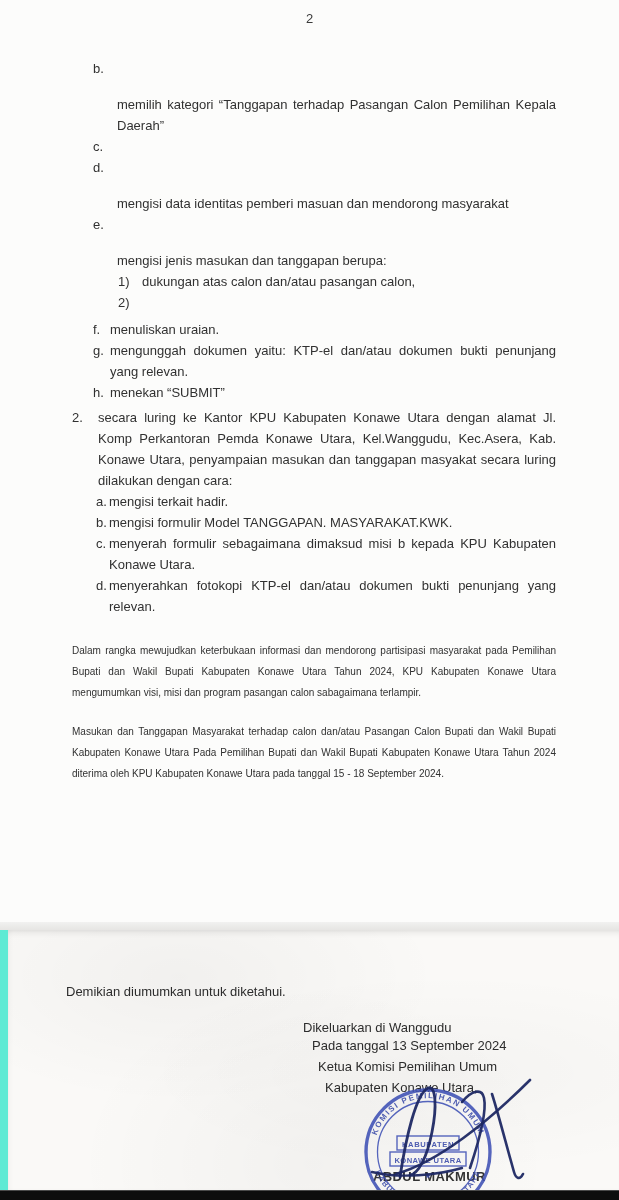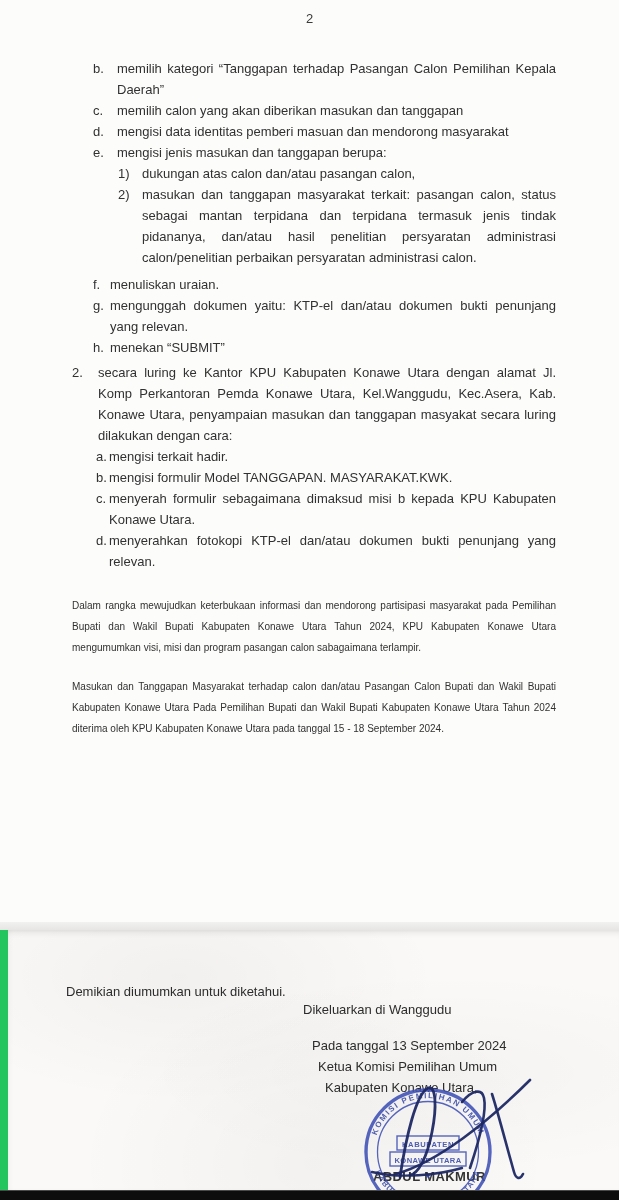--- a/index.html
+++ b/index.html
@@ -20,21 +20,21 @@
   
   #doc-top { position:absolute; left:0; top:0; width:619px; padding-top:8px; }
   .pgnum { text-align:center; font-size:13px; line-height:21px; color:#3a3a3a; }
 
   .row { display:flex; font-size:13px; line-height:21px; color:#313131; }
   .lbl { flex:none; }
   .txt { text-align:justify; text-align-last:left; }
 
   .lvl-letter  { margin-left:93px; }
   .lvl-letter  .lbl { width:24px; }
-  .lvl-letter  .txt { width:439px; }
+  .lvl-letter  .txt { width:439px;margin-top:36px; }
 
   .lvl-num     { margin-left:118px; }
   .lvl-num     .lbl { width:24px; }
   .lvl-num     .txt { width:414px; }
 
   .lvl-letter2 { margin-left:93px; }
   .lvl-letter2 .lbl { width:17px; }
   .lvl-letter2 .txt { width:446px; }
 
   .lvl-main    { margin-left:72px; }
@@ -52,40 +52,40 @@
     margin-left:72px; width:484px;
     font-size:10px; line-height:21px;
     text-align:justify; text-align-last:left; color:#313131;
   }
   .para.p1 { margin-top:23px; }
   .para.p2 { margin-top:18px; }
 
   
   #photo-section {
     position:absolute; left:0; top:922px; width:619px; height:278px;
-    background:#22c55e;
+    background:#5eead4;
     overflow:hidden;
     text-align:right;
   }
   #photo-band {
     position:absolute; left:0; top:0; width:619px; height:8px;
     background:linear-gradient(#f1f1f0,#e6e5e3);
   }
   #photo-page {
     position:absolute; left:8px; top:8px; width:611px; height:260px;
     background:
       radial-gradient(ellipse at 28% 18%, rgba(0,0,0,0.035), transparent 42%),
       radial-gradient(ellipse at 72% 55%, rgba(0,0,0,0.025), transparent 50%),
       radial-gradient(ellipse at 50% 90%, rgba(0,0,0,0.03), transparent 55%),
       #faf9f7;
     box-shadow: inset 0 7px 9px -7px rgba(0,0,0,0.16), inset 3px 0 6px -4px rgba(0,0,0,0.10);
   }
   .photo-text { position:absolute; font-size:13px; line-height:20px; color:#2c2c2c; white-space:nowrap; }
   #closing-statement { left:66px;  top:60px; }
-  #issued-place      { left:303px; top:78px; }
+  #issued-place      { left:303px; top:96px; }
   #issued-date       { left:312px; top:114px; }
   #signer-title-1    { left:318px; top:135px; }
   #signer-title-2    { left:325px; top:156px; }
   #signer-name {
     position:absolute; left:373px; top:247px;
     font-size:13px; font-weight:600; letter-spacing:0.4px; color:#333;
     z-index:1; white-space:nowrap;
   }
   #seal-layer { position:absolute; left:0; top:0; width:619px; height:268px; z-index:2; }
 
@@ -107,38 +107,36 @@
 
   <div id="doc-top">
     <div class="pgnum">2</div>
 
     <div class="row lvl-letter" style="margin-top:29px">
       <span class="lbl">b.</span>
       <div class="txt">memilih kategori “Tanggapan terhadap Pasangan Calon Pemilihan Kepala Daerah”</div>
     </div>
     <div class="row lvl-letter">
       <span class="lbl">c.</span>
-      <div class="txt">memilih calon yang akan diberikan masukan dan tanggapan</div>
     </div>
     <div class="row lvl-letter">
       <span class="lbl">d.</span>
       <div class="txt">mengisi data identitas pemberi masuan dan mendorong masyarakat</div>
     </div>
     <div class="row lvl-letter">
       <span class="lbl">e.</span>
       <div class="txt">mengisi jenis masukan dan tanggapan berupa:</div>
     </div>
 
     <div class="row lvl-num">
       <span class="lbl">1)</span>
       <div class="txt">dukungan atas calon dan/atau pasangan calon,</div>
     </div>
     <div class="row lvl-num">
       <span class="lbl">2)</span>
-      <div class="txt">masukan dan tanggapan masyarakat terkait: pasangan calon, status sebagai mantan terpidana dan terpidana termasuk jenis tindak pidananya, dan/atau hasil penelitian persyaratan administrasi calon/penelitian perbaikan persyaratan administrasi calon.</div>
     </div>
 
     <div class="row lvl-letter2 gap-sm">
       <span class="lbl">f.</span>
       <div class="txt">menuliskan uraian.</div>
     </div>
     <div class="row lvl-letter2">
       <span class="lbl">g.</span>
       <div class="txt">mengunggah dokumen yaitu: KTP-el dan/atau dokumen bukti penunjang yang relevan.</div>
     </div>

